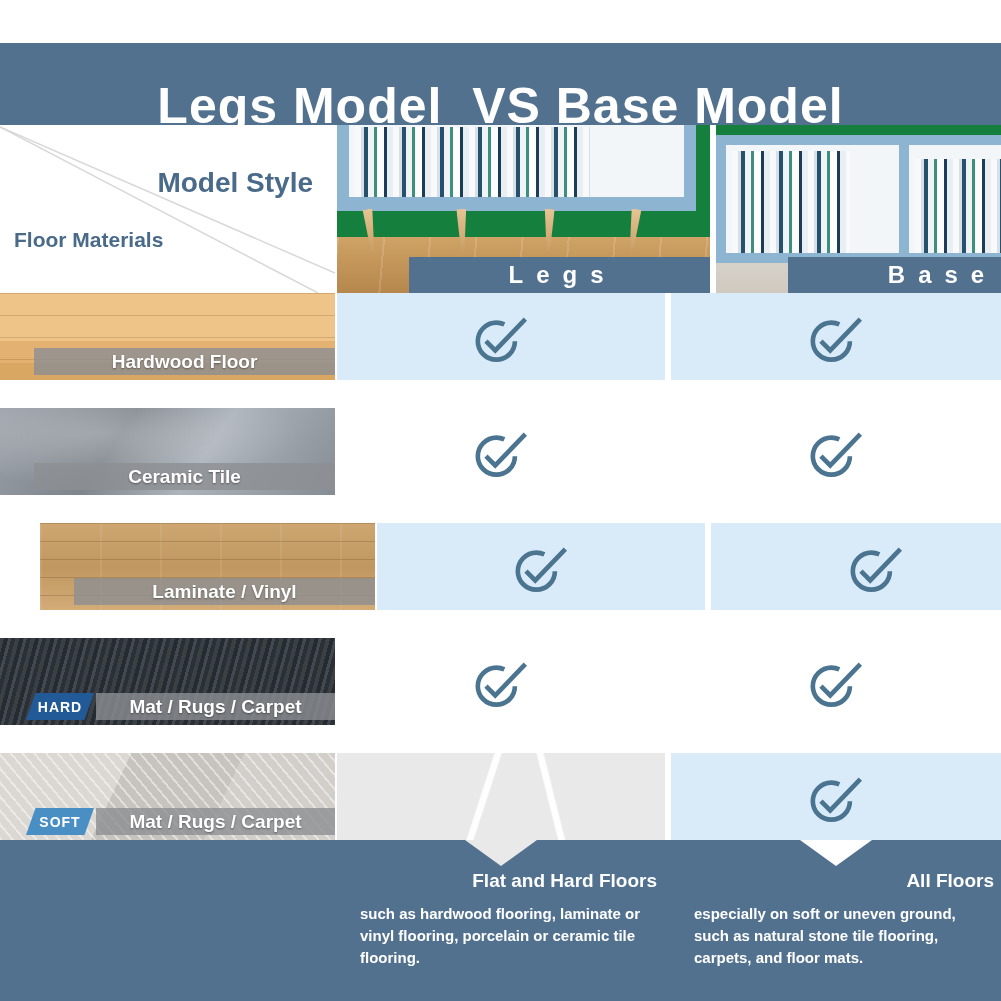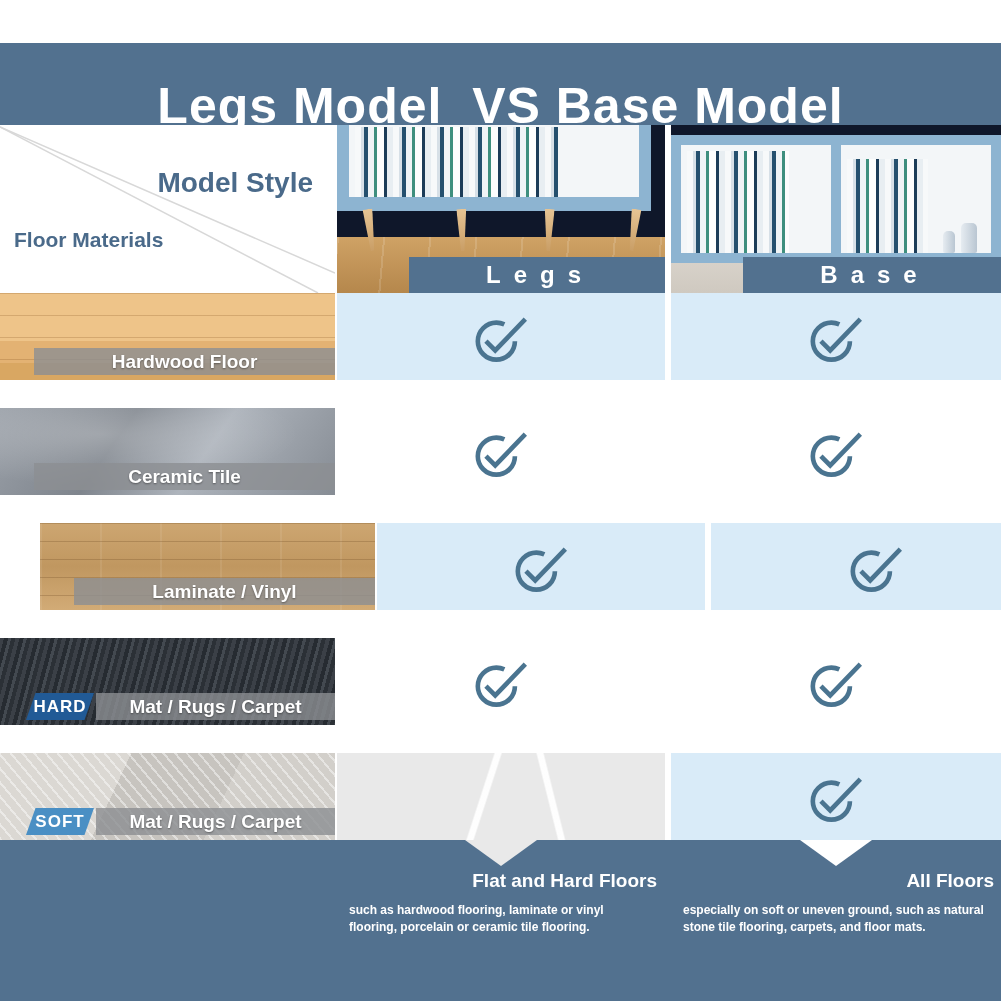--- a/index.html
+++ b/index.html
@@ -13,21 +13,21 @@
 
   
   .photo-area{position:absolute;top:125px;left:0;height:168px;width:1001px;display:flex;}
   .gap{background:#fff;flex:none;}
   .g1{width:2px;}  .g2{width:6px;}
   .corner{position:relative;width:335px;flex:none;background:#fff;overflow:hidden;}
   .corner-lines{position:absolute;inset:0;}
   .corner-top{position:absolute;top:42px;right:22px;color:#4a6a8a;font-size:28px;font-weight:bold;}
   .corner-bottom{position:absolute;top:103px;left:14px;color:#4a6a8a;font-size:21px;font-weight:bold;text-align:center;}
 
-  .photo{position:relative;flex:none;background:#0f172a;overflow:hidden;}
+  .photo{position:relative;flex:none;background:#15803d;overflow:hidden;padding-left:45px;}
   .photo.legsp{width:328px;} .photo.basep{width:330px;}
   .ph-floor{position:absolute;left:0;right:0;bottom:0;height:56px;}
   .ph-floor.wood{background:repeating-linear-gradient(95deg,rgba(255,255,255,.14) 0 2px,transparent 2px 46px),
                  linear-gradient(180deg,#cfa265,#b5874c);}
   .ph-floor.soft{background:linear-gradient(180deg,#ded9d1,#cfc9c0);}
   .cab{position:absolute;background:#8db4d1;}
   .cab-legs{top:-14px;left:0;right:14px;height:100px;padding:10px 12px 14px;box-sizing:border-box;}
   .cab-base{top:10px;left:0;right:0;bottom:30px;display:flex;gap:10px;padding:10px;box-sizing:border-box;}
   .comp{position:relative;height:100%;flex:1;background:#f3f6f8;overflow:hidden;}
   .books-strip{position:absolute;inset:6px 28% 0 6px;
@@ -49,21 +49,21 @@
   
   .rows{position:absolute;top:293px;left:0;width:852px;height:547px;display:flex;flex-direction:column;gap:28px;}
   .row{flex:1;display:flex;}
   .mat{position:relative;width:335px;flex:none;overflow:hidden;}
   .band{position:absolute;left:34px;right:0;bottom:5px;height:27px;background:rgba(140,143,146,.8);
         color:#fff;font-size:19px;font-weight:bold;text-align:center;line-height:27px;
         text-shadow:0 1px 2px rgba(0,0,0,.4);z-index:1;}
   .mat.has-badge .band{left:96px;}
   .badge{position:absolute;left:26px;bottom:5px;width:68px;height:27px;z-index:2;
          clip-path:polygon(14% 0,100% 0,86% 100%,0 100%);display:flex;align-items:center;
-         justify-content:center;color:#fff;font-size:17px;font-weight:bold;letter-spacing:1px;}
+         justify-content:center;color:#fff;font-size:14px;font-weight:bold;letter-spacing:1px;}
   .cell{display:flex;align-items:center;justify-content:center;flex:none;}
   .cell.legsc{width:328px;} .cell.basec{width:330px;}
   .rows .row:nth-child(odd) .cell{background:#d9ebf8;}
   .rows .row:nth-child(even) .cell{background:#ffffff;}
   .rows .row .cell.na{background:
       linear-gradient(108deg,transparent 44%,rgba(255,255,255,.95) 44.5%,rgba(255,255,255,.95) 46%,transparent 46.5%),
       linear-gradient(76deg,transparent 63%,rgba(255,255,255,.95) 63.5%,rgba(255,255,255,.95) 65%,transparent 65.5%),
       #e9e9e9 !important;}
   .chk{width:56px;height:51px;}
 
@@ -86,21 +86,21 @@
   .footer{position:absolute;left:0;right:0;bottom:0;height:161px;background:#52718f;color:#fff;}
   .tri{position:absolute;top:0;width:0;height:0;border-left:36px solid transparent;
        border-right:36px solid transparent;}
   .tri.legst{left:465px;border-top:26px solid #e9e9e9;}
   .tri.baset{left:800px;border-top:26px solid #ffffff;}
   .suitable{position:absolute;left:0;top:66px;width:335px;text-align:center;
             font-size:30px;font-weight:bold;}
   .f-col{position:absolute;top:30px;}
   .f-legs{left:345px;width:312px;} .f-base{left:679px;width:315px;}
   .f-title{text-align:right;font-size:19px;font-weight:bold;margin:0 0 10px 0;}
-  .f-desc{font-size:12px;line-height:1.45;font-weight:600;margin:0;padding:0 4px;}
+  .f-desc{font-size:15px;line-height:1.45;font-weight:600;margin:11px;padding:0 4px;}
 </style>
 </head>
 <body>
 
 <div id="stage">
 
   <div class="header">
     <h1>Legs Model  VS Base Model</h1>
   </div>
 

